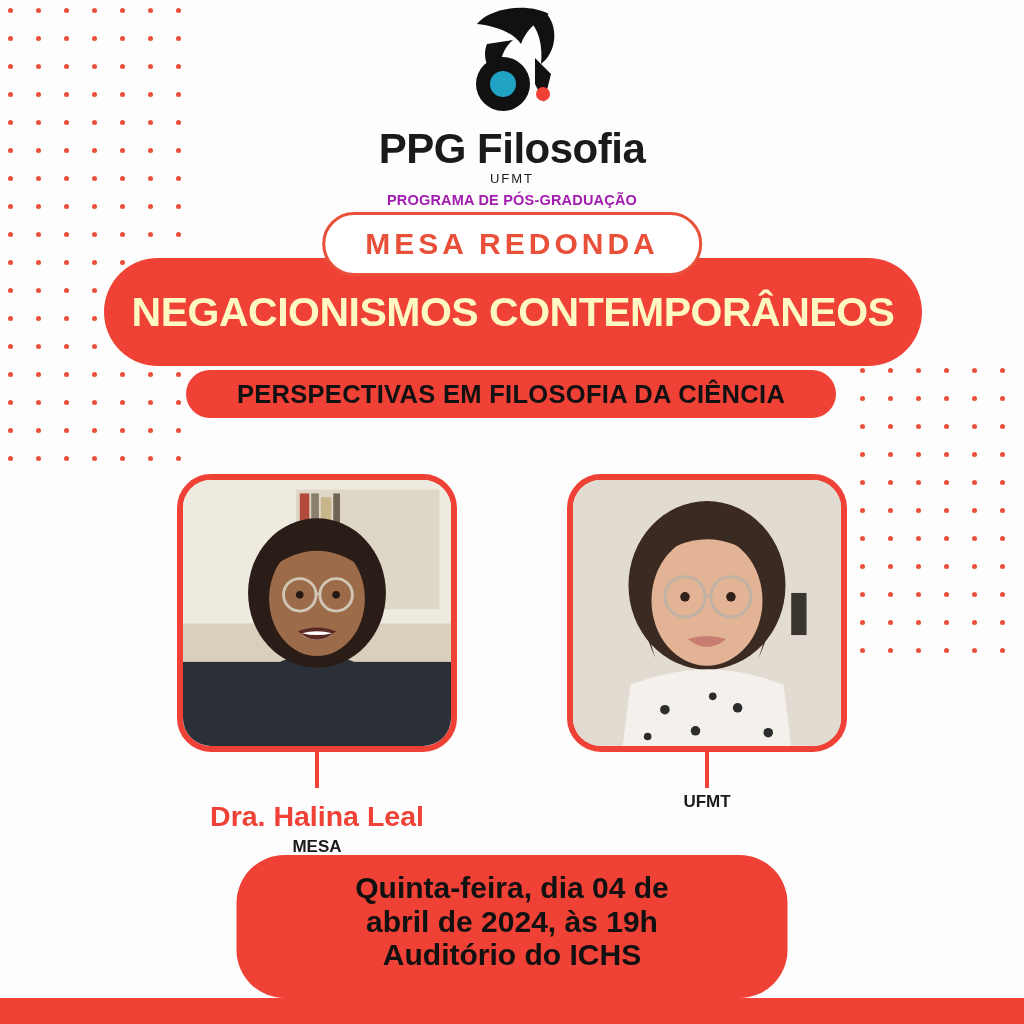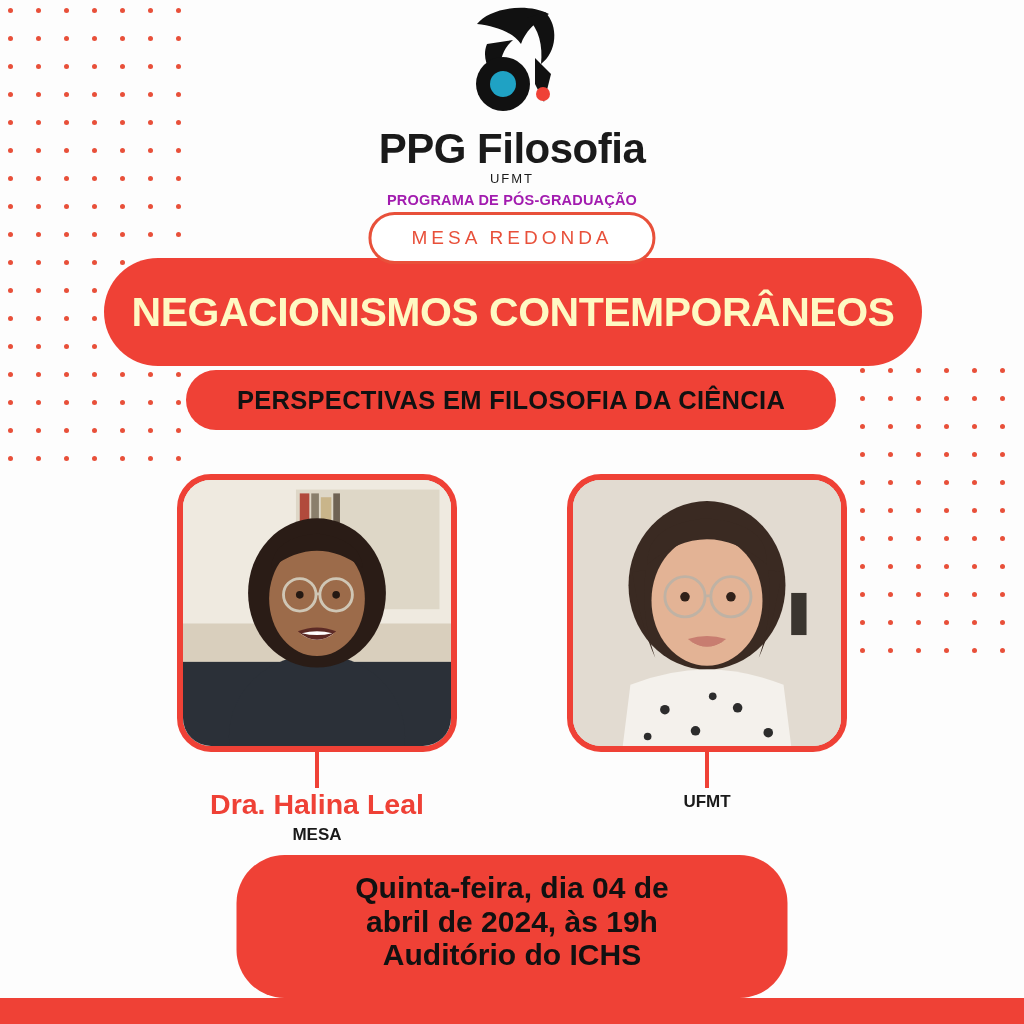--- a/index.html
+++ b/index.html
@@ -52,39 +52,39 @@
   
   .mesa-pill {
     position: absolute; top: 212px; left: 50%; transform: translateX(-50%);
     border: 3px solid #e8503a;
     border-radius: 40px;
     padding: 12px 40px;
     background: #ffffff;
     z-index: 3;
   }
   .mesa-pill span {
-    font-size: 19px; font-weight: 400; color: #e8503a; letter-spacing: 4px;
+    font-size: 30px; font-weight: 700; color: #e8503a; letter-spacing: 4px;
   }
 
   
   .title-bar {
     position: absolute; top: 258px; left: 104px; width: 818px; height: 108px;
     background: #ef4136;
     border-radius: 54px;
     display: flex; align-items: center; justify-content: center;
     z-index: 2;
   }
   .title-bar span {
     font-size: 41px; font-weight: bold; color: #fef9c3;
     letter-spacing: -0.5px;
   }
 
   
   .subtitle-bar {
-    position: absolute; top: 370px; left: 186px; width: 650px; height: 60px;
+    position: absolute; top: 370px; left: 186px; width: 650px; height: 48px;
     background: #ef4136;
     border-radius: 30px;
     display: flex; align-items: center; justify-content: center;
   }
   .subtitle-bar span {
     font-size: 25.5px; font-weight: bold; color: #111; letter-spacing: 0.3px;
   }
 
   
   .speakers {
@@ -97,21 +97,21 @@
     border: 6px solid #ef4136;
     border-radius: 34px;
     overflow: hidden;
     position: relative;
     background: #d8d8d8;
   }
   .photo-inner { position: absolute; inset: 0; }
   .connector { width: 4px; height: 36px; background: #ef4136; }
   .speaker-name {
     font-size: 28.5px; font-weight: bold; color: #ef4136;
-    margin-top: 0; white-space: nowrap;
+    margin-top: 12px; white-space: nowrap;
   }
   .speaker-aff {
     font-size: 17px; font-weight: bold; color: #1a1a1a; margin-top: 4px;
   }
 
   
   .footer-pill {
     position: absolute; bottom: 26px; left: 50%; transform: translateX(-50%);
     width: 551px; background: #ef4136;
     border-radius: 48px;

